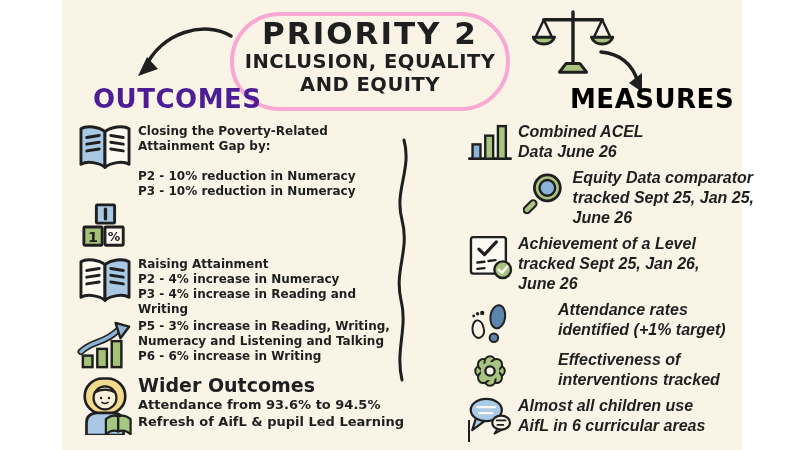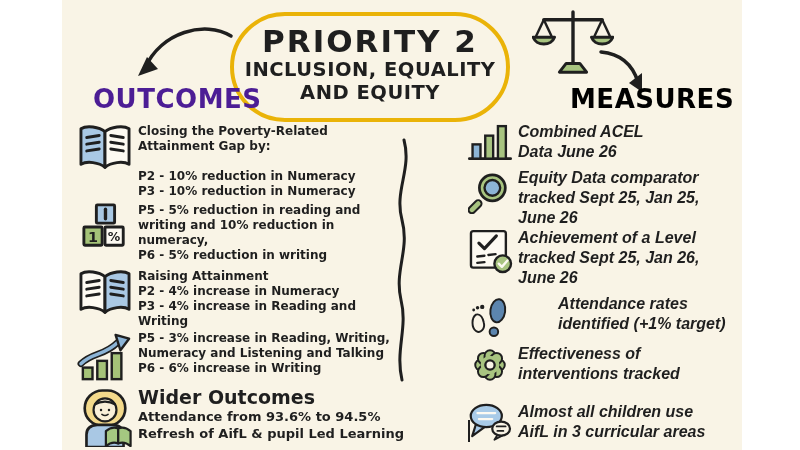--- a/index.html
+++ b/index.html
@@ -1,23 +1,23 @@
 <!DOCTYPE html>
 <html><head>
 <meta charset="utf-8">
 <style>
   html,body{margin:0;padding:0;}
   #stage{position:relative;width:800px;height:450px;background:#ffffff;overflow:hidden;
          font-family:"Liberation Sans",sans-serif;color:#1f1f1f;}
   .paper{position:absolute;left:62px;top:0;width:680px;height:450px;background:#f9f4e6;}
   .abs{position:absolute;}
   
-  .title-oval{position:absolute;left:230px;top:12px;width:280px;height:110px;
-              border:4px solid #eab308;border-radius:58px;box-sizing:border-box;
-              text-align:center;padding-top:8px;}
+  .title-oval{position:absolute;left:230px;top:12px;width:280px;height:99px;
+              border:4px solid #f9a8d4;border-radius:58px;box-sizing:border-box;
+              text-align:center;padding-top:0;}
   .title-l1{font-size:31px;font-weight:bold;letter-spacing:2px;line-height:34px;
             font-family:"DejaVu Sans",sans-serif;}
   .title-l2,.title-l3{font-size:19.5px;font-weight:bold;letter-spacing:.5px;line-height:23px;
             font-family:"DejaVu Sans",sans-serif;}
   .col-head{position:absolute;font-size:26px;font-weight:bold;letter-spacing:.5px;
             font-family:"DejaVu Sans",sans-serif;}
   #outcomes-head{left:93px;top:84px;color:#4c1d95;}
   #measures-head{left:570px;top:84px;color:#000000;}
   
   .o-list{position:absolute;left:72px;top:124px;width:356px;}
@@ -97,24 +97,20 @@
       <div class="sec-icon">
         <svg width="48" height="48" viewBox="0 0 50 50">
           <rect x="16" y="2" width="19" height="19" rx="1" fill="#a9c8e4" stroke="#1f1f1f" stroke-width="3"></rect>
           <line x1="25.5" y1="6.5" x2="25.5" y2="16.5" stroke="#1f1f1f" stroke-width="3.5" stroke-linecap="round"></line>
           <rect x="3" y="25" width="19" height="19" rx="1" fill="#a5c378" stroke="#1f1f1f" stroke-width="3"></rect>
           <text x="12.5" y="40.5" text-anchor="middle" font-family="DejaVu Sans" font-size="15" font-weight="bold" fill="#1f1f1f">1</text>
           <rect x="25" y="25" width="19" height="19" rx="1" fill="#fdfaf2" stroke="#1f1f1f" stroke-width="3"></rect>
           <text x="34.5" y="40" text-anchor="middle" font-family="DejaVu Sans" font-size="13" font-weight="bold" fill="#1f1f1f">%</text>
         </svg>
       </div>
-      <div class="sec-text">P5 - 5% reduction in reading and
-writing and 10% reduction in
-numeracy,
-P6 - 5% reduction in writing</div>
     </div>
 
     <div class="sec" style="margin-bottom:2px;">
       <div class="sec-icon">
         <svg width="58" height="50" viewBox="0 0 60 52">
           <path d="M30 8 C24 3 11 1 5 5 L5 42 C11 38 24 40 30 45 Z" fill="#fdfaf2" stroke="#1f1f1f" stroke-width="3" stroke-linejoin="round"></path>
           <path d="M30 8 C36 3 49 1 55 5 L55 42 C49 38 36 40 30 45 Z" fill="#a9c8e4" stroke="#1f1f1f" stroke-width="3" stroke-linejoin="round"></path>
           <path d="M11 14 L24 12 M11 21 L24 19 M11 28 L24 26 M36 12 L49 14 M36 19 L49 21 M36 26 L49 28" stroke="#1f1f1f" stroke-width="3" stroke-linecap="round"></path>
         </svg>
       </div>
@@ -170,21 +166,21 @@
           <line x1="3" y1="46" x2="55" y2="46" stroke="#1f1f1f" stroke-width="3.5" stroke-linecap="round"></line>
           <rect x="7" y="28" width="10" height="18" fill="#8cb4d6" stroke="#1f1f1f" stroke-width="3"></rect>
           <rect x="23" y="17" width="10" height="29" fill="#a8c480" stroke="#1f1f1f" stroke-width="3"></rect>
           <rect x="39" y="5" width="10" height="41" fill="#a8c480" stroke="#1f1f1f" stroke-width="3"></rect>
         </svg>
       </div>
       <div class="m-text">Combined ACEL
 Data June 26</div>
     </div>
 
-    <div class="m-item" style="">
+    <div class="m-item" style="margin-bottom:6px;justify-content:flex-end;">
       <div class="m-icon">
         <svg width="44" height="46" viewBox="0 0 56 58">
           <line x1="13" y1="45" x2="5" y2="53" stroke="#1f1f1f" stroke-width="11" stroke-linecap="round"></line>
           <line x1="13" y1="45" x2="5" y2="53" stroke="#a8c480" stroke-width="6" stroke-linecap="round"></line>
           <circle cx="31" cy="25" r="16.5" fill="#a8c480" stroke="#1f1f1f" stroke-width="3.5"></circle>
           <circle cx="31" cy="25" r="10" fill="#8cb4d6" stroke="#1f1f1f" stroke-width="3"></circle>
         </svg>
       </div>
       <div class="m-text">Equity Data comparator
 tracked Sept 25, Jan 25,
@@ -214,21 +210,21 @@
           <circle cx="11" cy="17" r="2.2" fill="#1f1f1f"></circle>
           <circle cx="17" cy="16" r="2.8" fill="#1f1f1f"></circle>
           <ellipse cx="37" cy="21" rx="9.5" ry="15" transform="rotate(8 37 21)" fill="#5c85ae" stroke="#1f1f1f" stroke-width="2.5"></ellipse>
           <circle cx="32" cy="48" r="5.5" fill="#5c85ae" stroke="#1f1f1f" stroke-width="2.5"></circle>
         </svg>
       </div>
       <div class="m-text">Attendance rates
 identified (+1% target)</div>
     </div>
 
-    <div class="m-item" style="margin-bottom:16px;">
+    <div class="m-item" style="margin-bottom:4px;gap:40px;">
       <div class="m-icon">
         <svg width="42" height="42" viewBox="0 0 54 54">
           <g fill="#a8c480" stroke="#1f1f1f" stroke-width="2.5" stroke-linejoin="round">
             <rect x="8" y="20" width="38" height="14" rx="7"></rect>
             <rect x="8" y="20" width="38" height="14" rx="7" transform="rotate(45 27 27)"></rect>
             <rect x="8" y="20" width="38" height="14" rx="7" transform="rotate(90 27 27)"></rect>
             <rect x="8" y="20" width="38" height="14" rx="7" transform="rotate(135 27 27)"></rect>
           </g>
           <circle cx="27" cy="27" r="12" fill="#a8c480"></circle>
           <circle cx="27" cy="27" r="6" fill="#f9f4e6" stroke="#1f1f1f" stroke-width="3"></circle>
@@ -243,18 +239,18 @@
         <svg width="46" height="40" viewBox="0 0 62 54">
           <path d="M12 30 L7 46 L25 33 Z" fill="#a9cbe8" stroke="#1f1f1f" stroke-width="3" stroke-linejoin="round"></path>
           <ellipse cx="26" cy="19" rx="21" ry="15" fill="#a9cbe8" stroke="#1f1f1f" stroke-width="3"></ellipse>
           <path d="M14 15 L38 15 M16 23 L34 23" stroke="#fdfaf2" stroke-width="3" stroke-linecap="round"></path>
           <path d="M42 43 L37 51 L48 45 Z" fill="#f9f4e6" stroke="#1f1f1f" stroke-width="2.5" stroke-linejoin="round"></path>
           <ellipse cx="46" cy="36" rx="12" ry="9.5" fill="#f9f4e6" stroke="#1f1f1f" stroke-width="3"></ellipse>
           <path d="M40 33 L52 33 M41 39 L49 39" stroke="#1f1f1f" stroke-width="2.5" stroke-linecap="round"></path>
         </svg>
       </div>
       <div class="m-text">Almost all children use
-AifL in 3 curricular areas</div>
+AifL in 6 curricular areas</div>
     </div>
   </div>
 
   <div class="tick"></div>
 </div>
 
 </body></html>

